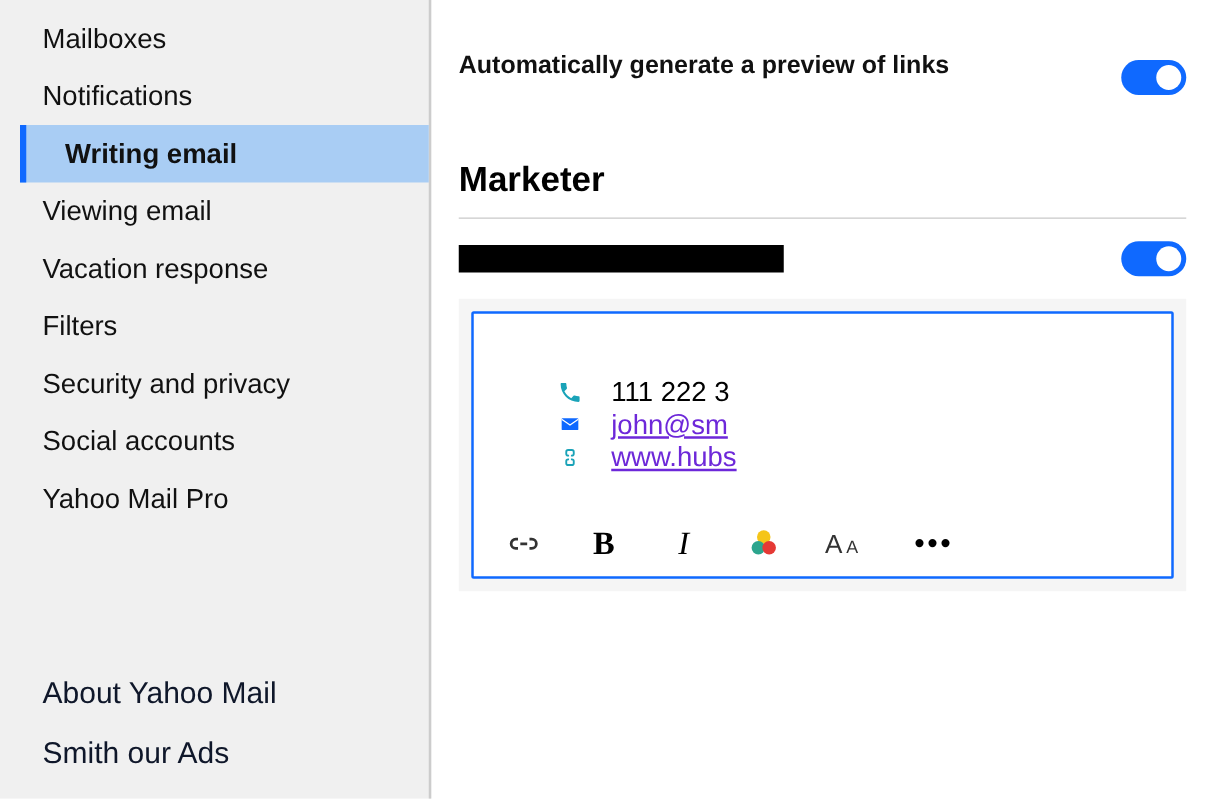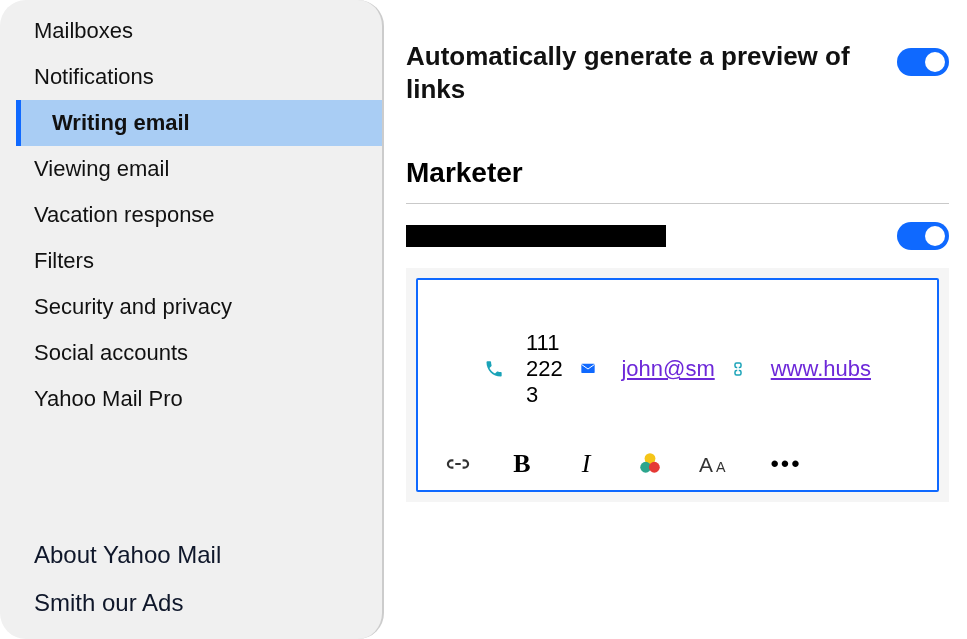--- a/index.html
+++ b/index.html
@@ -5,27 +5,26 @@
   * { box-sizing: border-box; margin: 0; padding: 0; }
   body {
     font-family: -apple-system, BlinkMacSystemFont, "Segoe UI", Helvetica, Arial, sans-serif;
     width: 967px;
     height: 639px;
     overflow: hidden;
     display: flex;
     background: #fff;
   }
   .sidebar {
-    width: 384px;
+    width: 345px;
     background: #f0f0f0;
     border-right: 2px solid #ccc;
     padding-top: 8px;
     display: flex;
     flex-direction: column;
-    border-radius: 26px;
   }
   .nav-list { padding-left: 16px; }
   .nav-item {
     font-size: 22px;
     padding: 10px 18px;
     cursor: pointer;
     color: #111;
   }
   .nav-item.active {
     background: #a9cdf4;
@@ -48,21 +47,21 @@
     padding: 40px 18px 0 22px;
     overflow: hidden;
   }
   .setting-row {
     display: flex;
     align-items: flex-start;
     justify-content: space-between;
     margin-bottom: 52px;
   }
   .setting-title {
-    font-size: 26px;
+    font-size: 20px;
     font-weight: 700;
     color: #111;
     max-width: 480px;
     line-height: 1.25;
   }
   .toggle {
     width: 52px;
     height: 28px;
     border-radius: 14px;
     background: #0f69ff;
@@ -121,22 +120,22 @@
     font-weight: 700;
     color: #111;
   }
   .sig-line {
     font-size: 24px;
     color: #111;
     margin-top: 4px;
   }
   .sig-right {
     display: flex;
-    flex-direction: row;
-    gap: 12px;
+    flex-direction: column;
+    gap: 0;
   }
   .contact-row {
     display: flex;
     align-items: center;
     gap: 22px;
     font-size: 22px;
   }
   .contact-row a, .contact-row span.link {
     color: #6d28d9;
     text-decoration: underline;

